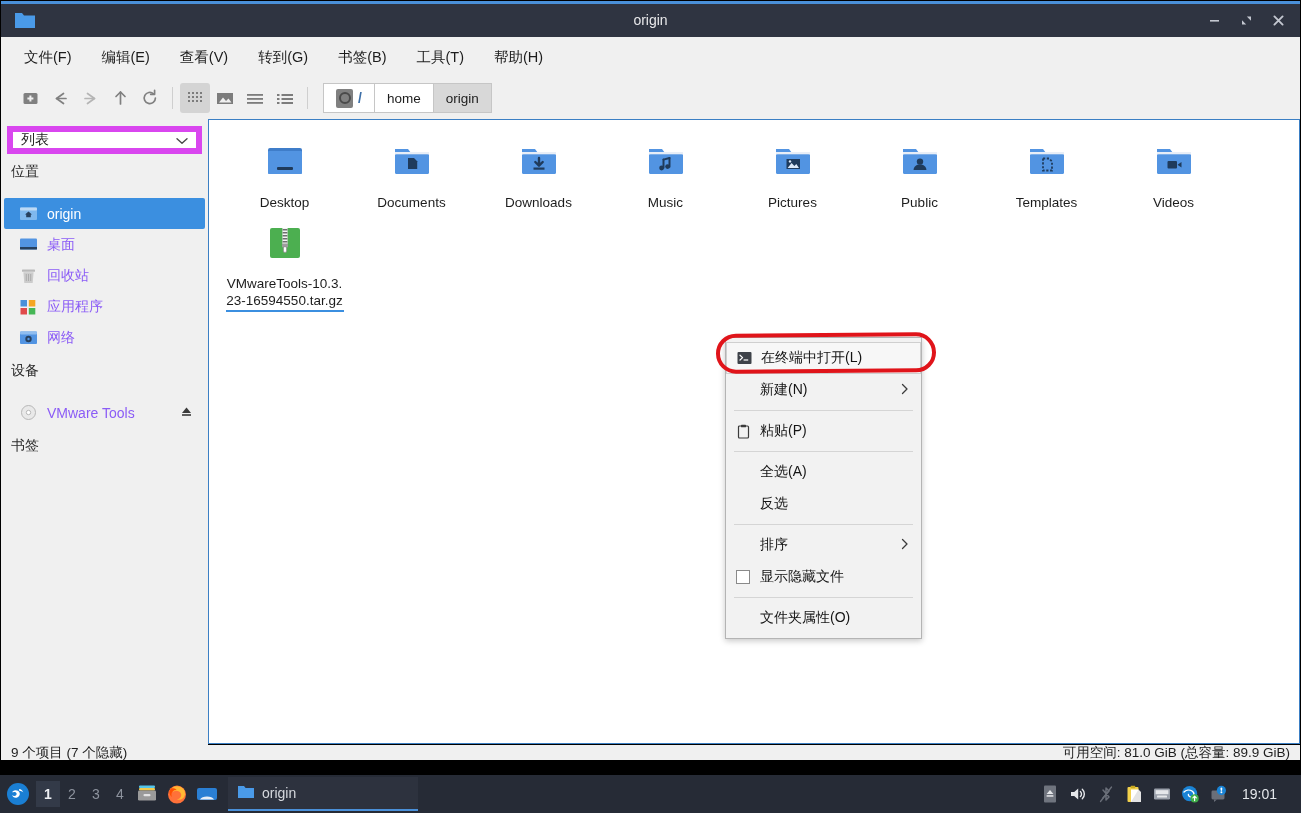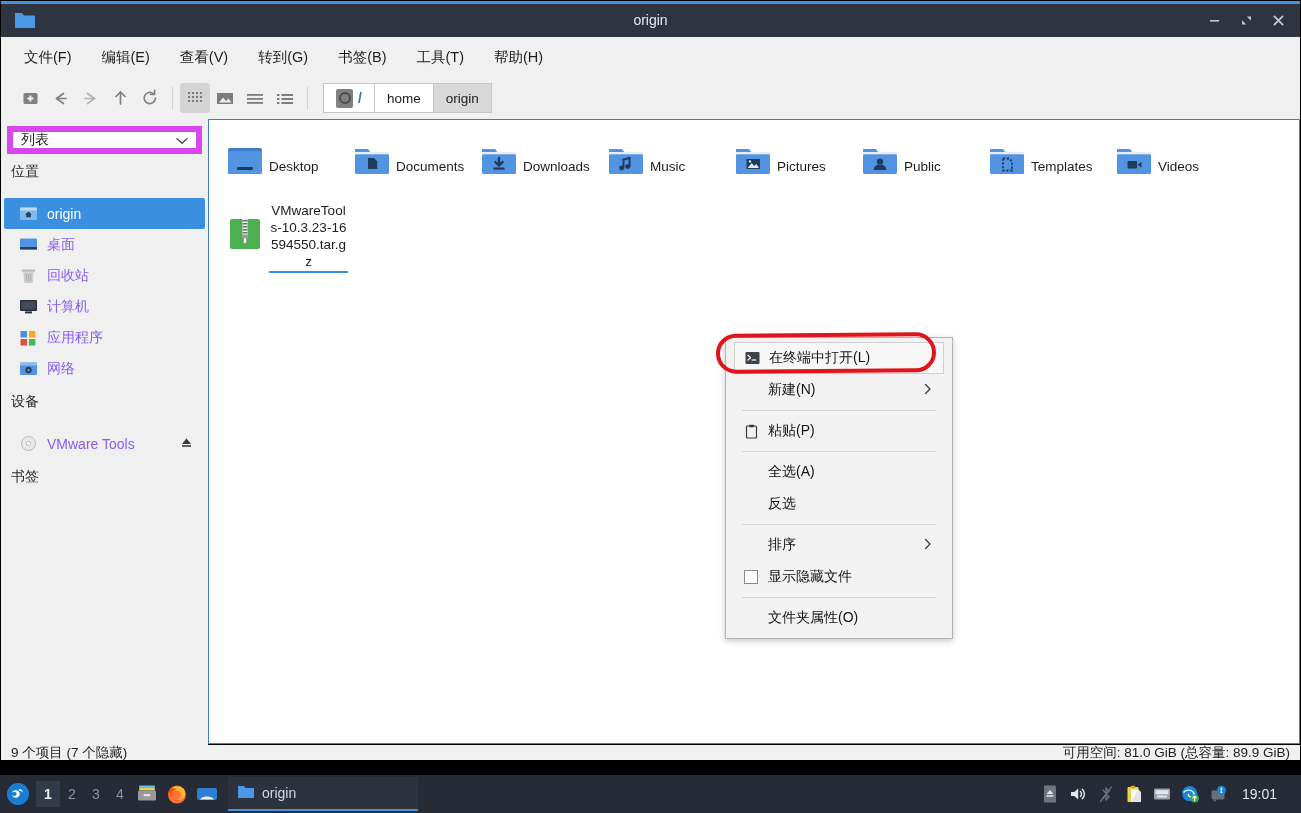--- a/index.html
+++ b/index.html
@@ -105,43 +105,43 @@
   #fileview {
     position: absolute; left: 208px; top: 119px; width: 1092px; height: 625px;
     background: #fff; border: 1px solid #3b7fc4;
   }
   .icon-grid {
     position: relative; padding: 10px 0 0 12px;
     display: flex; flex-wrap: wrap; align-content: flex-start;
   }
   .file-cell {
     width: 127px; padding-top: 8px;
-    display: flex; align-items: center;
+    display: flex; flex-direction: column; align-items: center;
   }
   .file-ico { width: 48px; height: 48px; margin-bottom: 8px; }
   .file-label {
     font-size: 13.5px; color: #1d1d1d; text-align: center; line-height: 17px;
     max-width: 118px; word-break: break-all;
   }
   .file-cell.sel-underline .file-label { border-bottom: 2px solid #3b8fe0; padding-bottom: 1px; }
 
   
   #statusbar {
     position: absolute; left: 1px; top: 745px; width: 1299px; height: 15px;
     background: #f0f0f0; display: flex; align-items: center;
     padding: 0 10px; font-size: 13.5px; color: #1d1d1d;
   }
   #statusbar .right { margin-left: auto; }
 
   
   #ctxmenu {
-    position: absolute; left: 725px; top: 337px; width: 228px;
+    position: absolute; left: 725px; top: 337px; width: 197px;
     background: #f2f2f2; border: 1px solid #b4b4b4;
     box-shadow: 0 2px 6px rgba(0,0,0,.22);
-    padding: 4px 8px;
+    padding: 4px 0;
     z-index: 50;
   }
   .ctx-item {
     height: 32px; display: flex; align-items: center;
     font-size: 14px; color: #141414; position: relative;
   }
   .ctx-item.highlight { background: #f7f7f7; border: 1px solid #cfcfcf; height: 32px; }
   .ctx-ico { width: 34px; display: flex; align-items: center; justify-content: center; flex: none; }
   .ctx-label { flex: 1; }
   .ctx-arrow { margin-right: 12px; color: #3b3b3b; font-size: 13px; }
@@ -356,30 +356,20 @@
           <g stroke="#a8a8a8" stroke-width="0.9">
               <path d="M6.3 7 V14"></path>
               <path d="M8.5 7 V14"></path>
               <path d="M10.7 7 V14"></path>
             </g>
         </svg>
       </span>
       <span>回收站</span>
     </div>
 
-    <div class="sb-item">
-      <span class="sb-ico">
-        <svg width="19" height="17" viewBox="0 0 19 17">
-          <rect x="1" y="2" width="17" height="11" rx="1" fill="#2a2f38"></rect>
-          <rect x="2.4" y="3.4" width="14.2" height="8.2" fill="#444b58"></rect>
-          <rect x="6" y="13.4" width="7" height="2" fill="#2a2f38"></rect>
-        </svg>
-      </span>
-      <span>计算机</span>
-    </div>
 
     <div class="sb-item">
       <span class="sb-ico">
         <svg width="18" height="18" viewBox="0 0 18 18">
           <rect x="1.5" y="2" width="6.5" height="6.5" fill="#4a90d9"></rect>
           <rect x="9.8" y="2" width="6.5" height="6.5" fill="#f5a623"></rect>
           <rect x="1.5" y="10" width="6.5" height="6.5" fill="#e04b4b"></rect>
           <rect x="9.8" y="10" width="6.5" height="6.5" fill="#46b756"></rect>
         </svg>
       </span>

